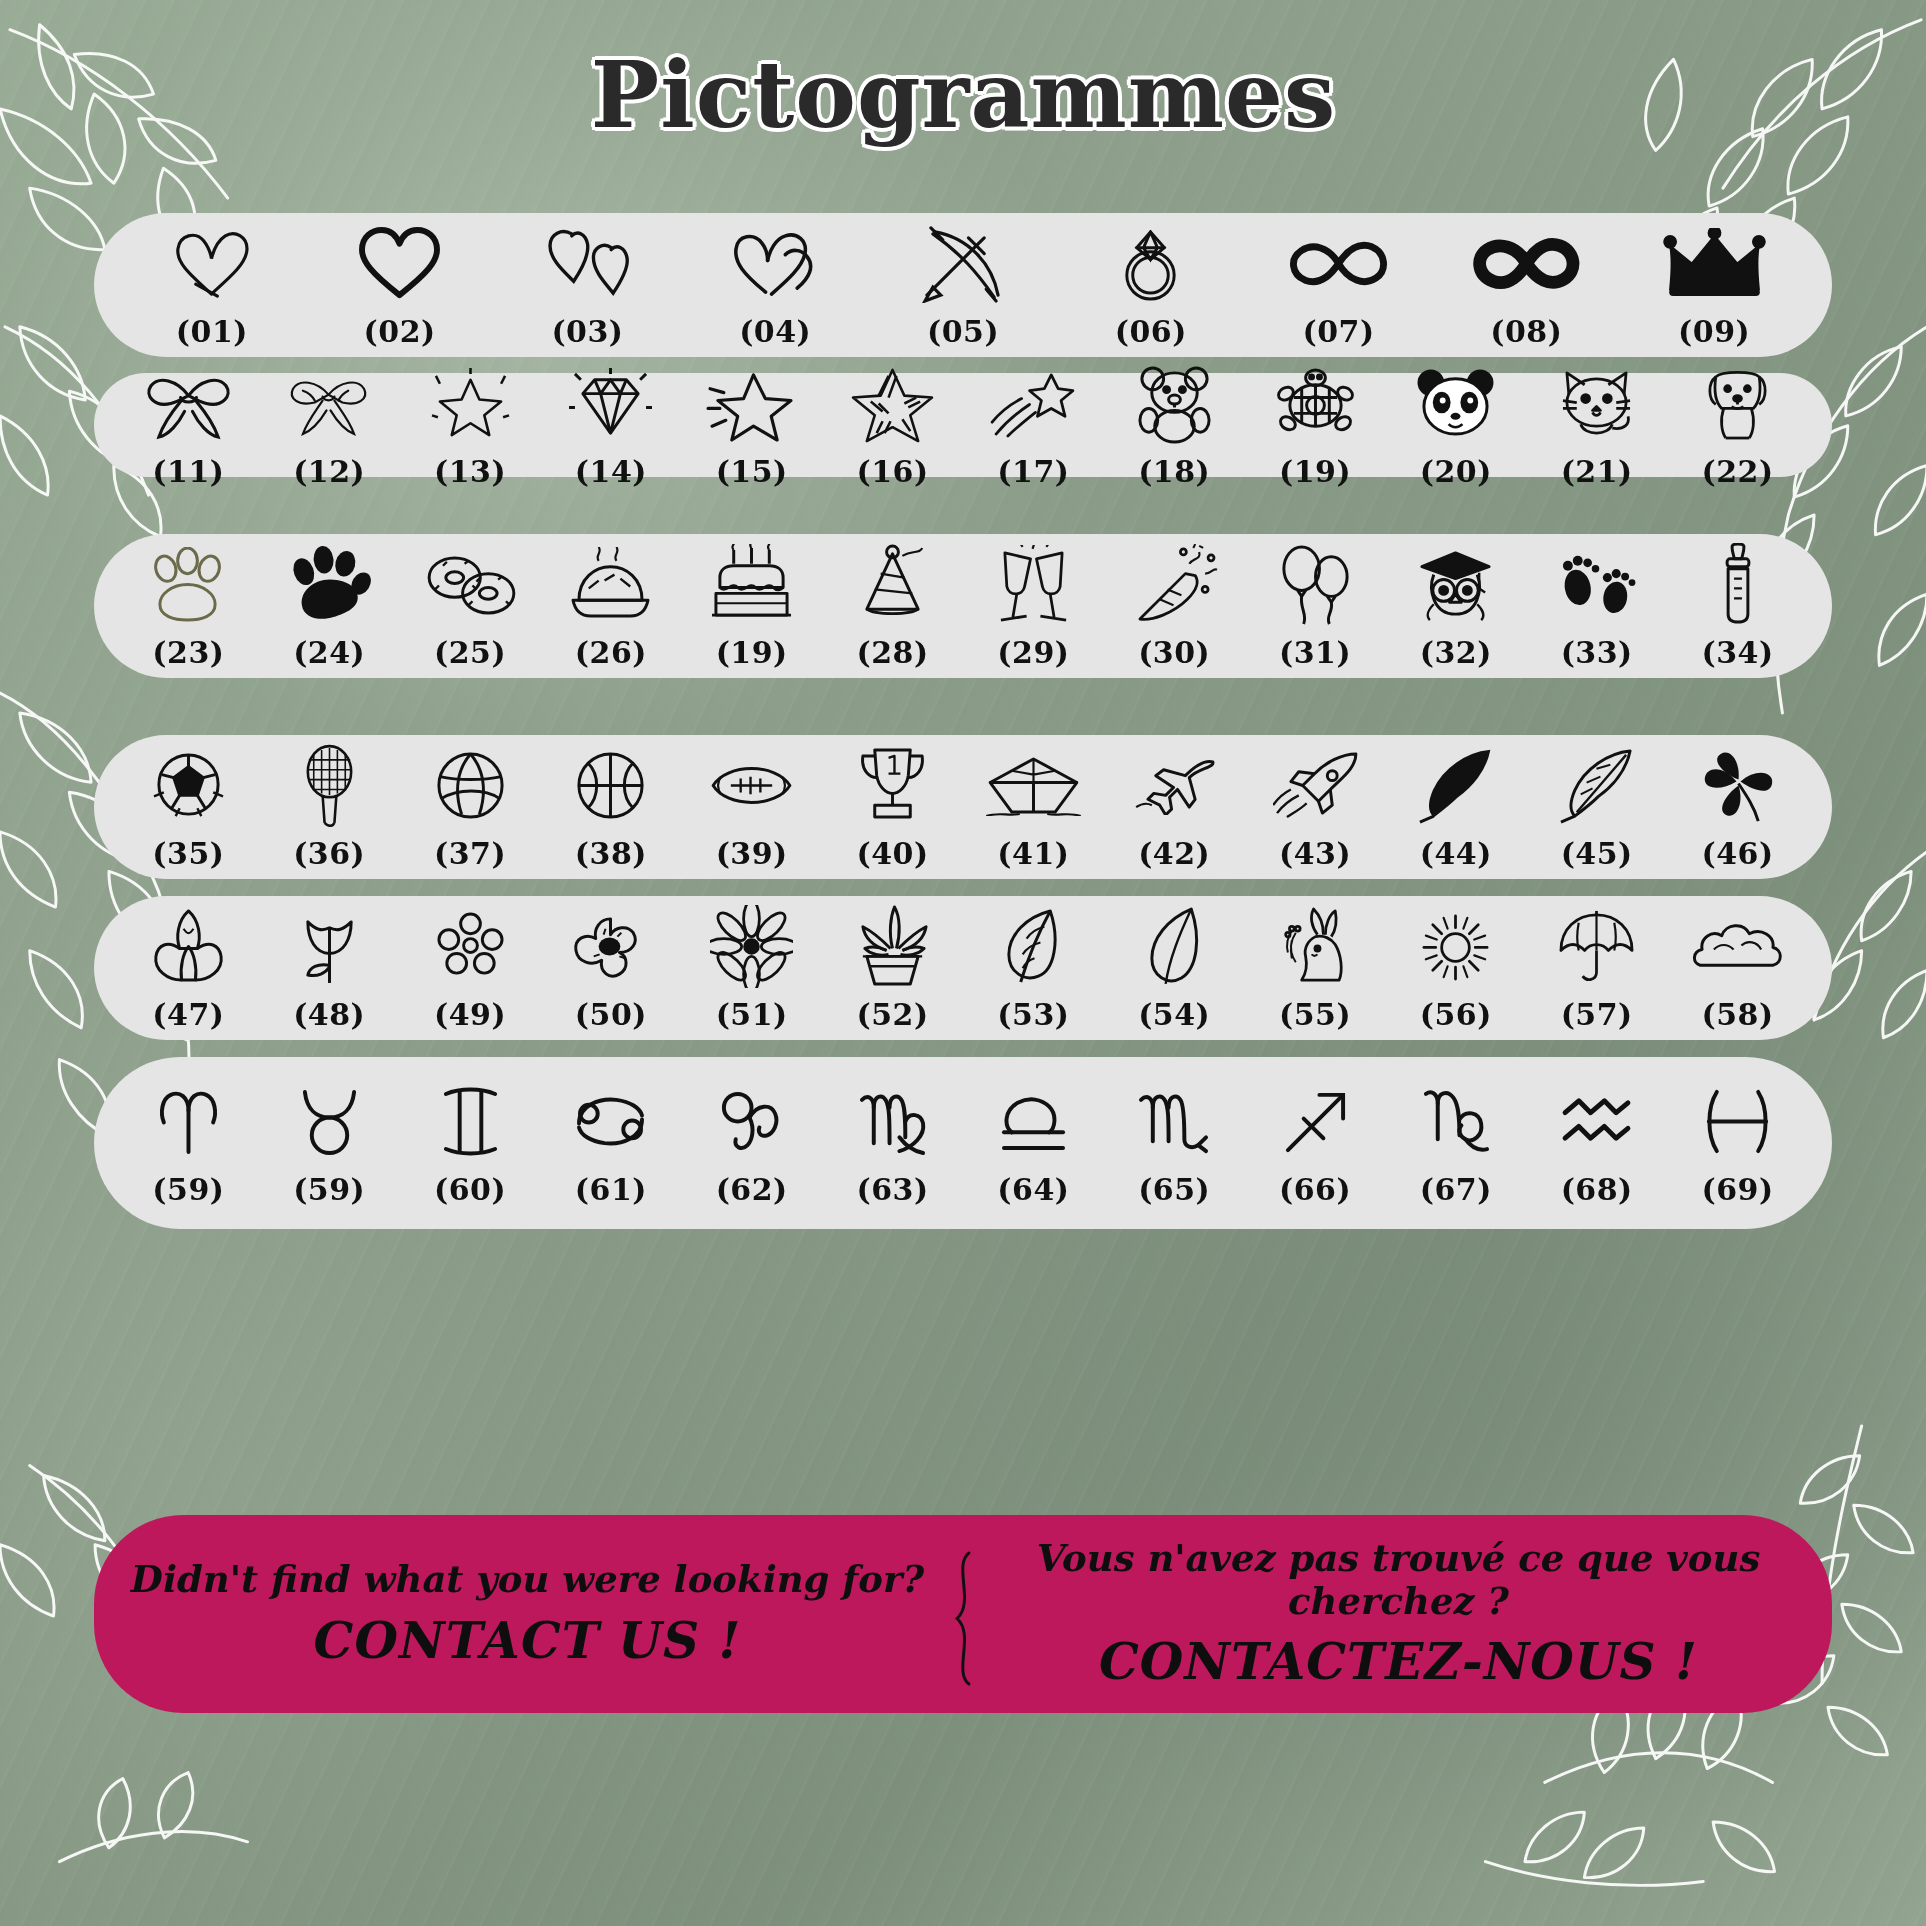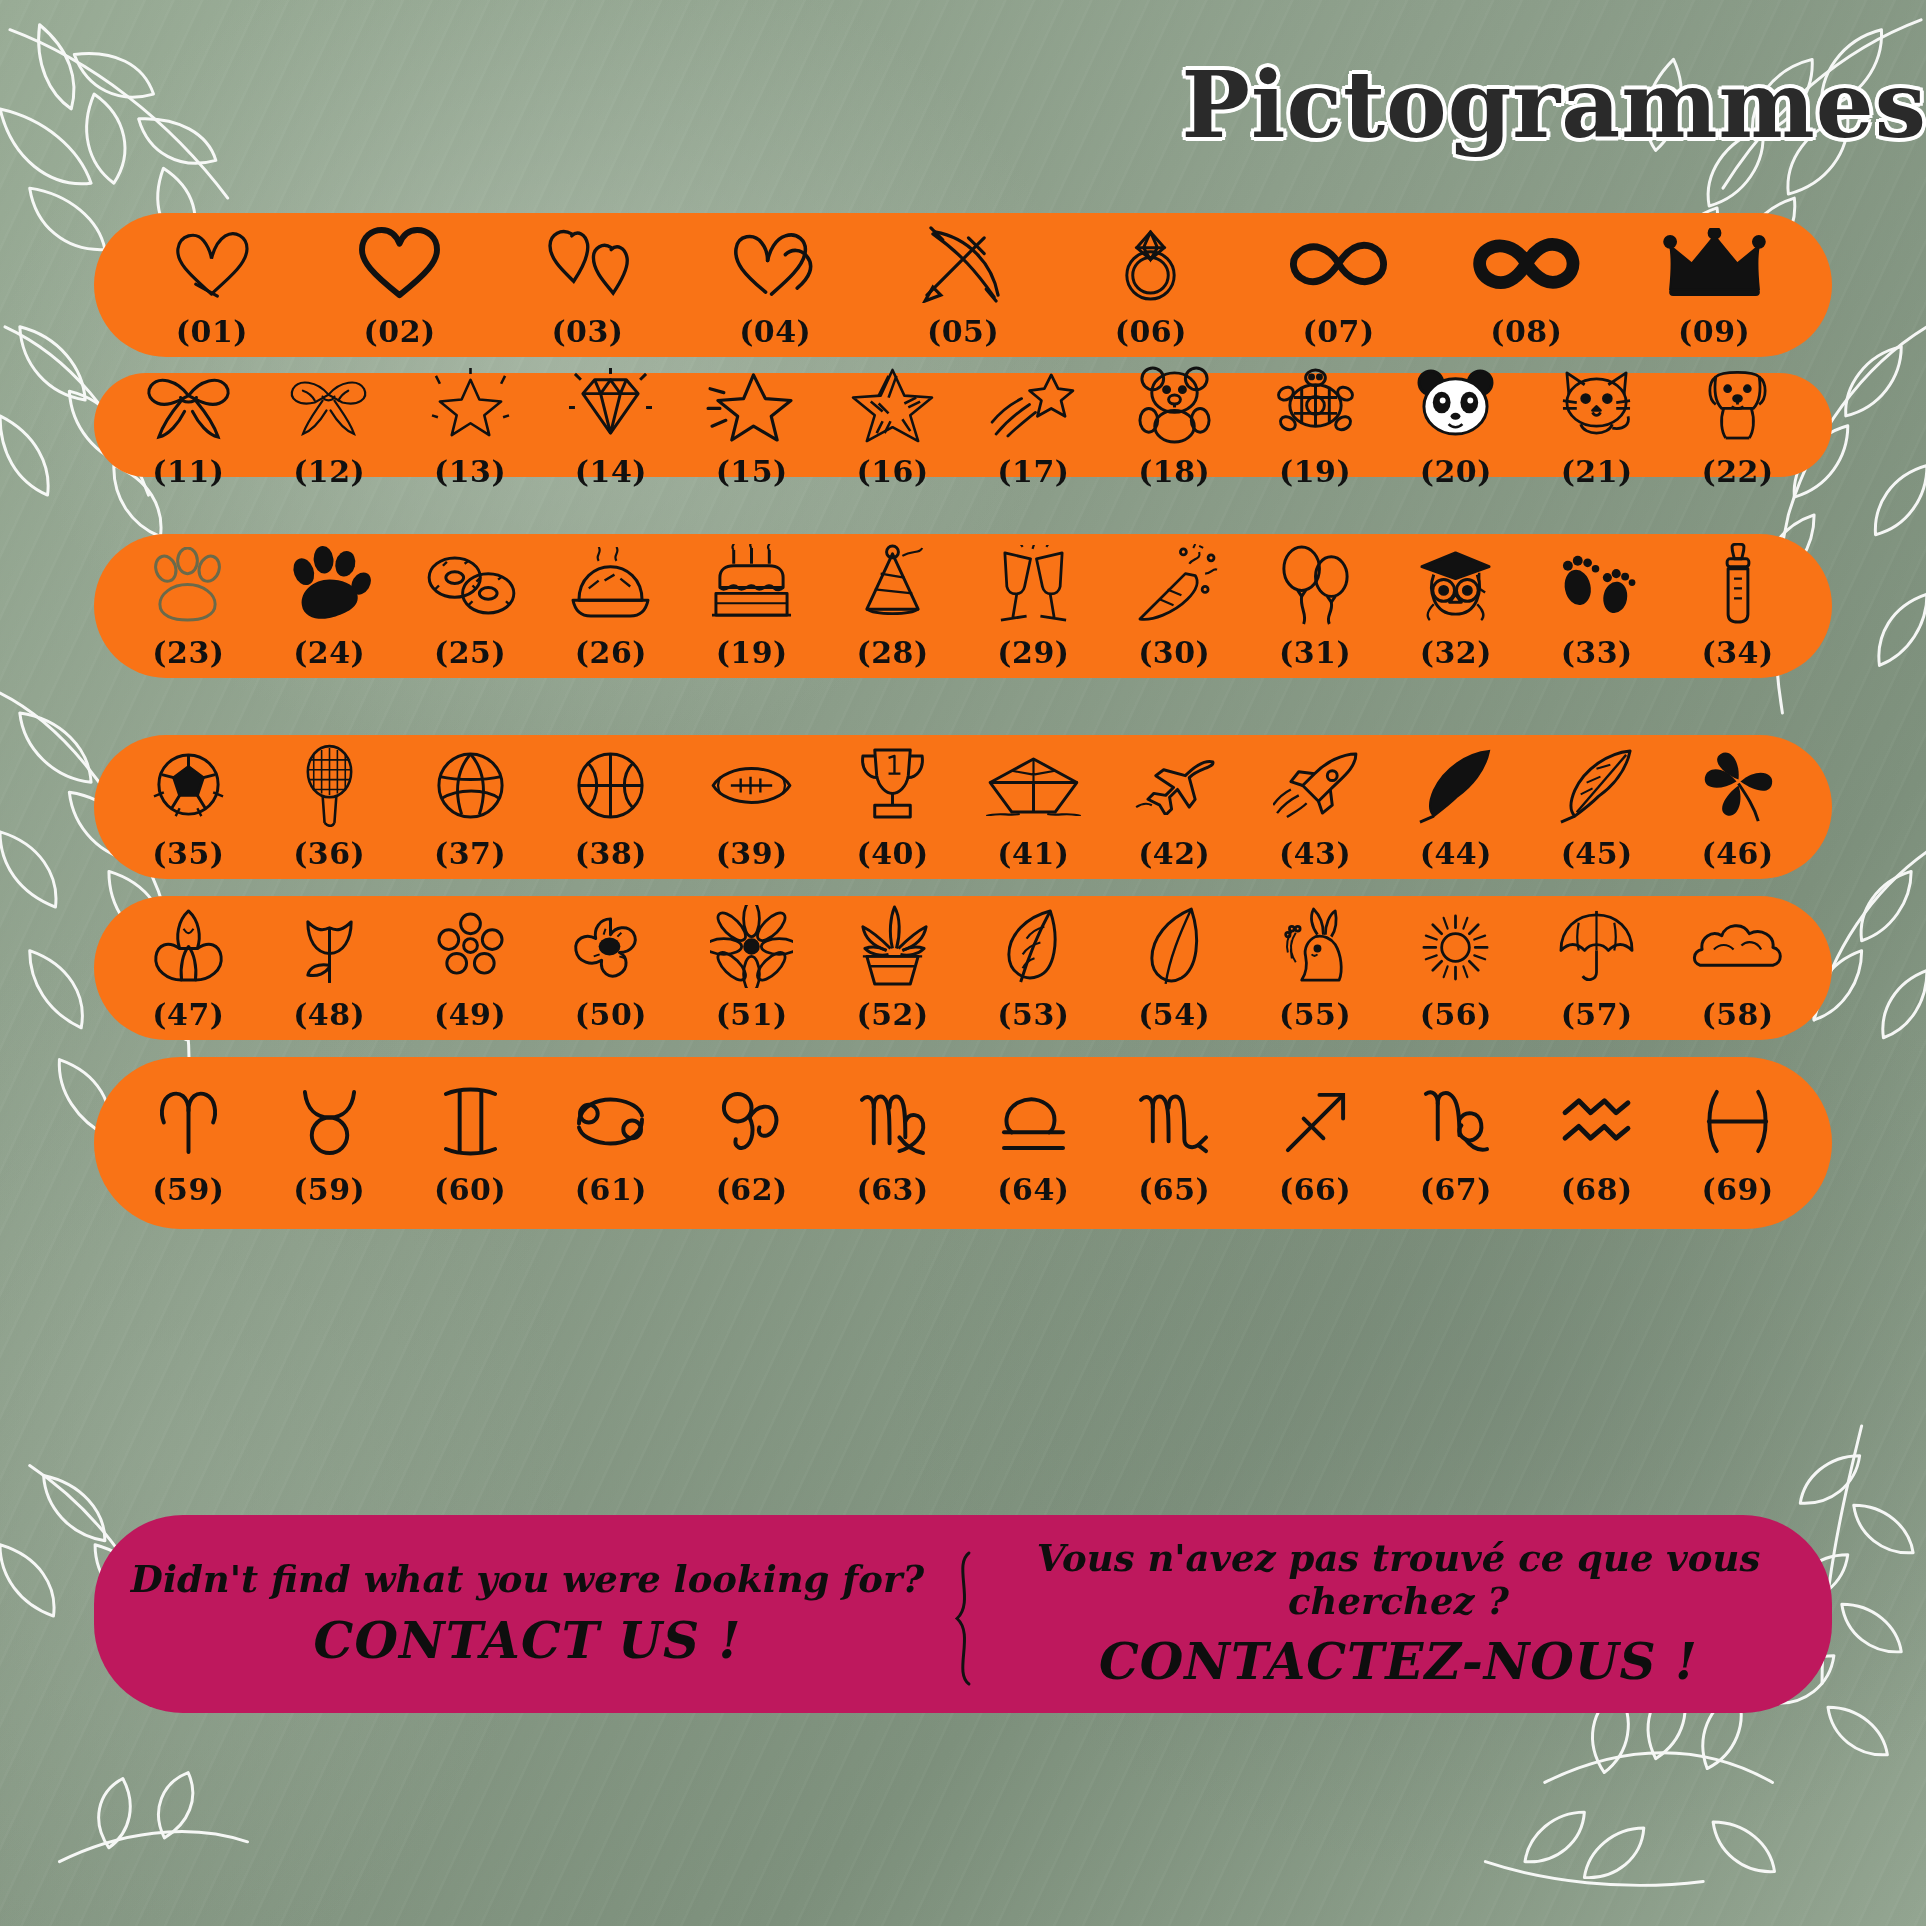--- a/index.html
+++ b/index.html
@@ -38,40 +38,40 @@
     inset: 0;
     pointer-events: none;
   }
   
   #page {
     position: absolute;
     inset: 0;
   }
   #title {
     position: absolute;
-    top: 52px;
+    top: 42px;
     left: 0;
     width: 100%;
-    text-align: right;
+    text-align: center;
     font-family: "DejaVu Serif", serif;
     font-weight: 700;
     font-size: 91px;
     color: #2a2a2a;
     letter-spacing: 1px;
     text-shadow:
       -3px -3px 0 #ffffff,  3px -3px 0 #ffffff,
       -3px  3px 0 #ffffff,  3px  3px 0 #ffffff,
       -4px  0   0 #ffffff,  4px  0   0 #ffffff,
        0   -4px 0 #ffffff,  0    4px 0 #ffffff;
   }
   .row {
     position: absolute;
     left: 94px;
     width: 1738px;
-    background: #f97316;
+    background: #e5e5e5;
     border-radius: 89px;
     box-sizing: border-box;
     display: flex;
     align-items: center;
     justify-content: space-around;
     padding: 0 24px;
   }
   .cell {
     display: flex;
     flex-direction: column;

